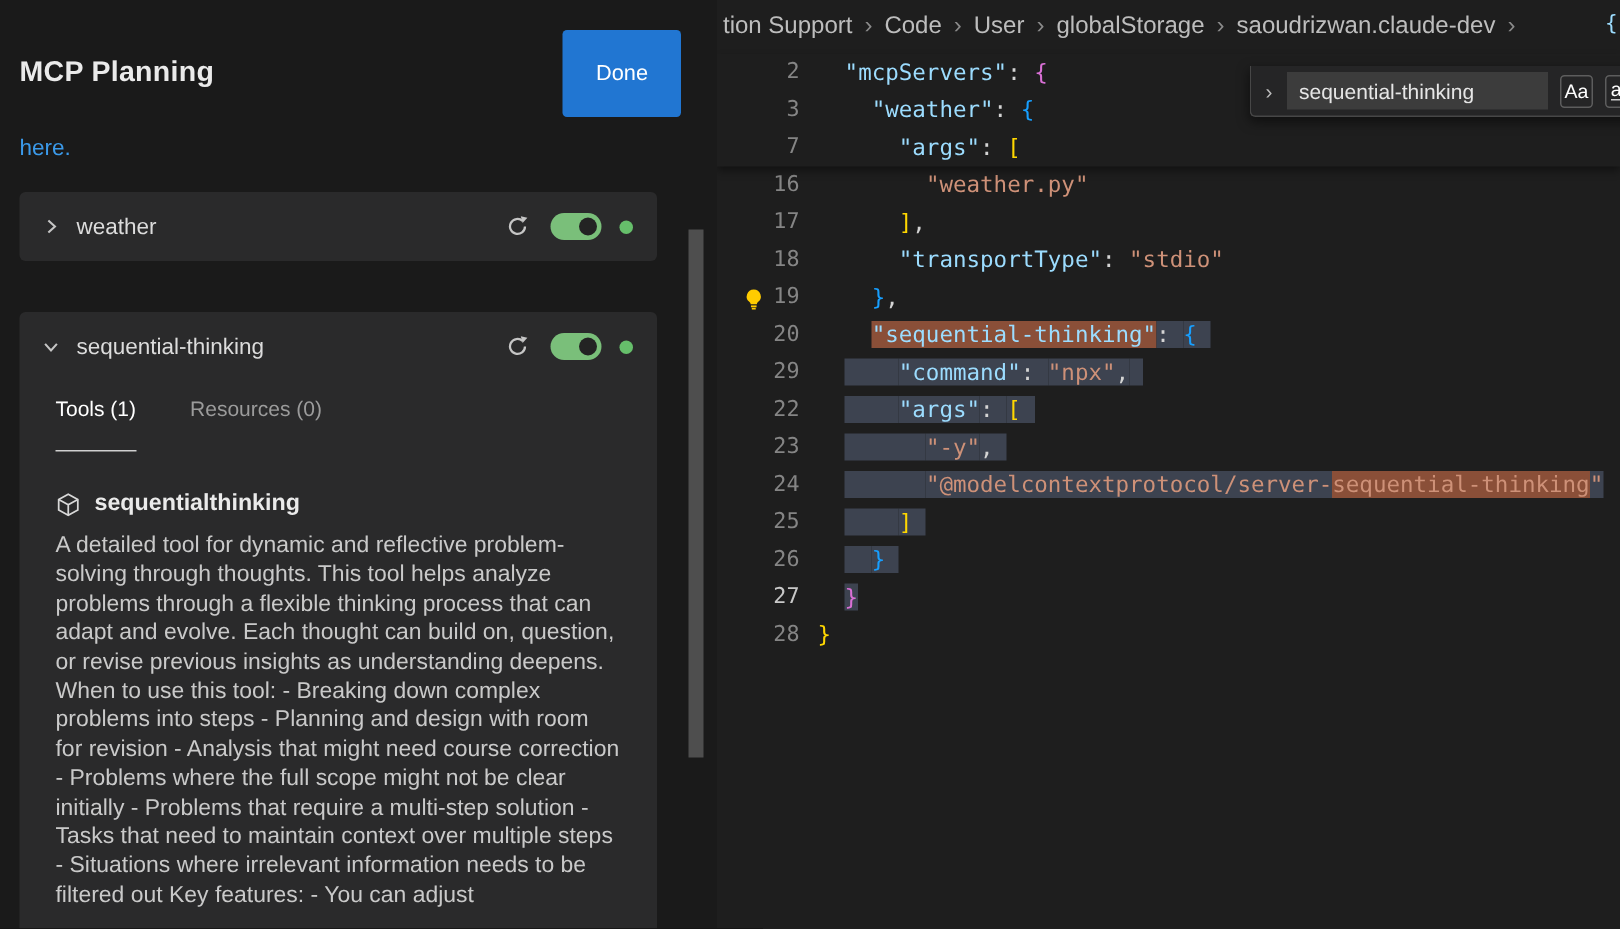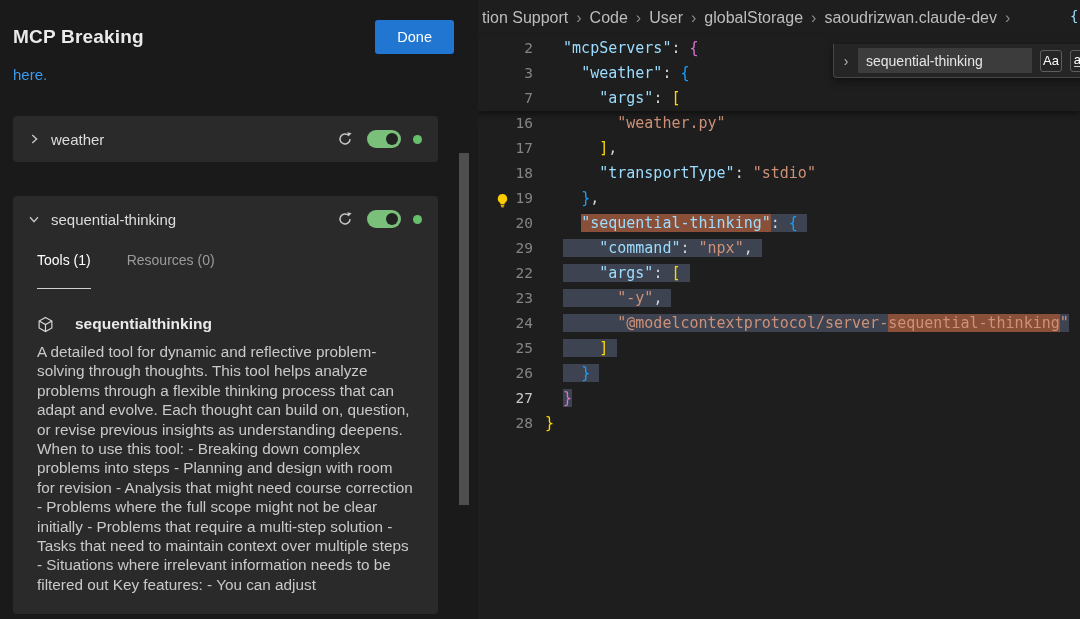--- a/index.html
+++ b/index.html
@@ -4,41 +4,41 @@
 <style>
   html,body{margin:0;padding:0;background:#111;}
   *{box-sizing:border-box;}
   .app{position:relative;width:1080px;height:619px;overflow:hidden;background:#1e1e1e;
        font-family:"Liberation Sans",sans-serif;-webkit-font-smoothing:antialiased;}
 
   
   .left-panel{position:absolute;left:0;top:0;width:478px;height:619px;background:#1a1a1a;overflow:hidden;}
   .panel-header{display:flex;justify-content:space-between;align-items:center;padding:20px 24px 0 13px;}
   .panel-title{margin:0;font-size:19px;font-weight:bold;color:#eaeaea;letter-spacing:.2px;}
-  .done-btn{background:var(--accent,#2176d2);color:#fff;font-size:14.5px;padding:9px 22px;border:none;
+  .done-btn{background:var(--accent,#2176d2);color:#fff;font-size:14.5px;padding:21px 22px;border:none;
             border-radius:3px;font-family:"Liberation Sans",sans-serif;cursor:pointer;}
   .here-link{color:var(--link,#3b9aea);font-size:15px;margin:12px 13px 0;display:inline-block;text-decoration:none;cursor:pointer;text-align:right;}
 
   .server-card{background:#2a2a2b;border-radius:4px;margin:0 40px 0 13px;}
-  .server-card.collapsed{margin-top:32px;}
+  .server-card.collapsed{margin-top:20px;}
   .server-card.expanded{margin-top:34px;}
   .card-header{height:46px;display:flex;align-items:center;padding:0 16px 0 13px;cursor:pointer;}
   .chev{width:16px;height:16px;display:flex;align-items:center;justify-content:center;flex:0 0 16px;}
   .card-header .label{flex:1;margin-left:9px;font-size:15px;color:#dcdcdc;}
   .icon-btn{width:18px;height:18px;display:flex;align-items:center;justify-content:center;margin-right:13px;cursor:pointer;}
   .toggle{position:relative;width:34px;height:18px;border-radius:9px;background:var(--toggle-green,#7abf7a);
           flex:0 0 34px;cursor:pointer;}
   .toggle .knob{position:absolute;right:3px;top:3px;width:12px;height:12px;border-radius:50%;background:#232323;}
   .status-dot{width:9px;height:9px;border-radius:50%;background:var(--status-green,#66bf6b);margin-left:12px;flex:0 0 9px;}
 
   .tabs{display:flex;gap:36px;padding:10px 24px 14px;}
   .tab{font-size:14px;color:#9b9b9b;cursor:pointer;padding-bottom:20px;}
   .tab.active{color:#fff;border-bottom:1px solid #d0d0d0;}
   .tool-section{padding:12px 24px 20px;}
-  .tool-head{display:flex;align-items:center;gap:21px;margin-bottom:9px;}
+  .tool-head{display:flex;align-items:center;gap:9px;margin-bottom:9px;}
   .tool-icon{width:17px;height:17px;display:flex;align-items:center;justify-content:center;}
   .tool-name{font-size:15.5px;font-weight:bold;color:#eaeaea;}
   .tool-desc{margin:0;font-size:15.3px;line-height:19.4px;color:#c9c9c9;}
 
   .panel-scrollbar{position:absolute;left:458px;top:0;width:12px;height:619px;background:transparent;}
   .panel-scrollbar .thumb{position:absolute;left:1px;top:153px;width:10px;height:352px;background:#4e4e4e;}
 
   
   .editor{position:absolute;left:478px;top:0;width:602px;height:465px;background:#1e1e1e;overflow:hidden;}
   .breadcrumb-bar{position:relative;height:36px;}
@@ -74,21 +74,21 @@
             color:#ffffff;font-size:13px;border:1px solid #5d5d5d;border-radius:3px;cursor:pointer;flex:0 0 22px;}
   .ww-text{border-bottom:1px solid #ccc;line-height:12px;}
 </style>
 </head>
 <body>
 
 <div class="app">
 
   <aside class="left-panel">
     <div class="panel-header">
-      <h1 class="panel-title">MCP Breaking</h1>
+      <h1 class="panel-title">MCP Planning</h1>
       <button class="done-btn">Done</button>
     </div>
     <a class="here-link">here.</a>
 
     <section class="server-card collapsed">
       <div class="card-header">
         <span class="chev">
           <svg width="14" height="14" viewBox="0 0 16 16">
               <path d="M6 3.5 L11 8 L6 12.5" fill="none" stroke="#c5c5c5" stroke-width="1.6"></path>
             </svg>

